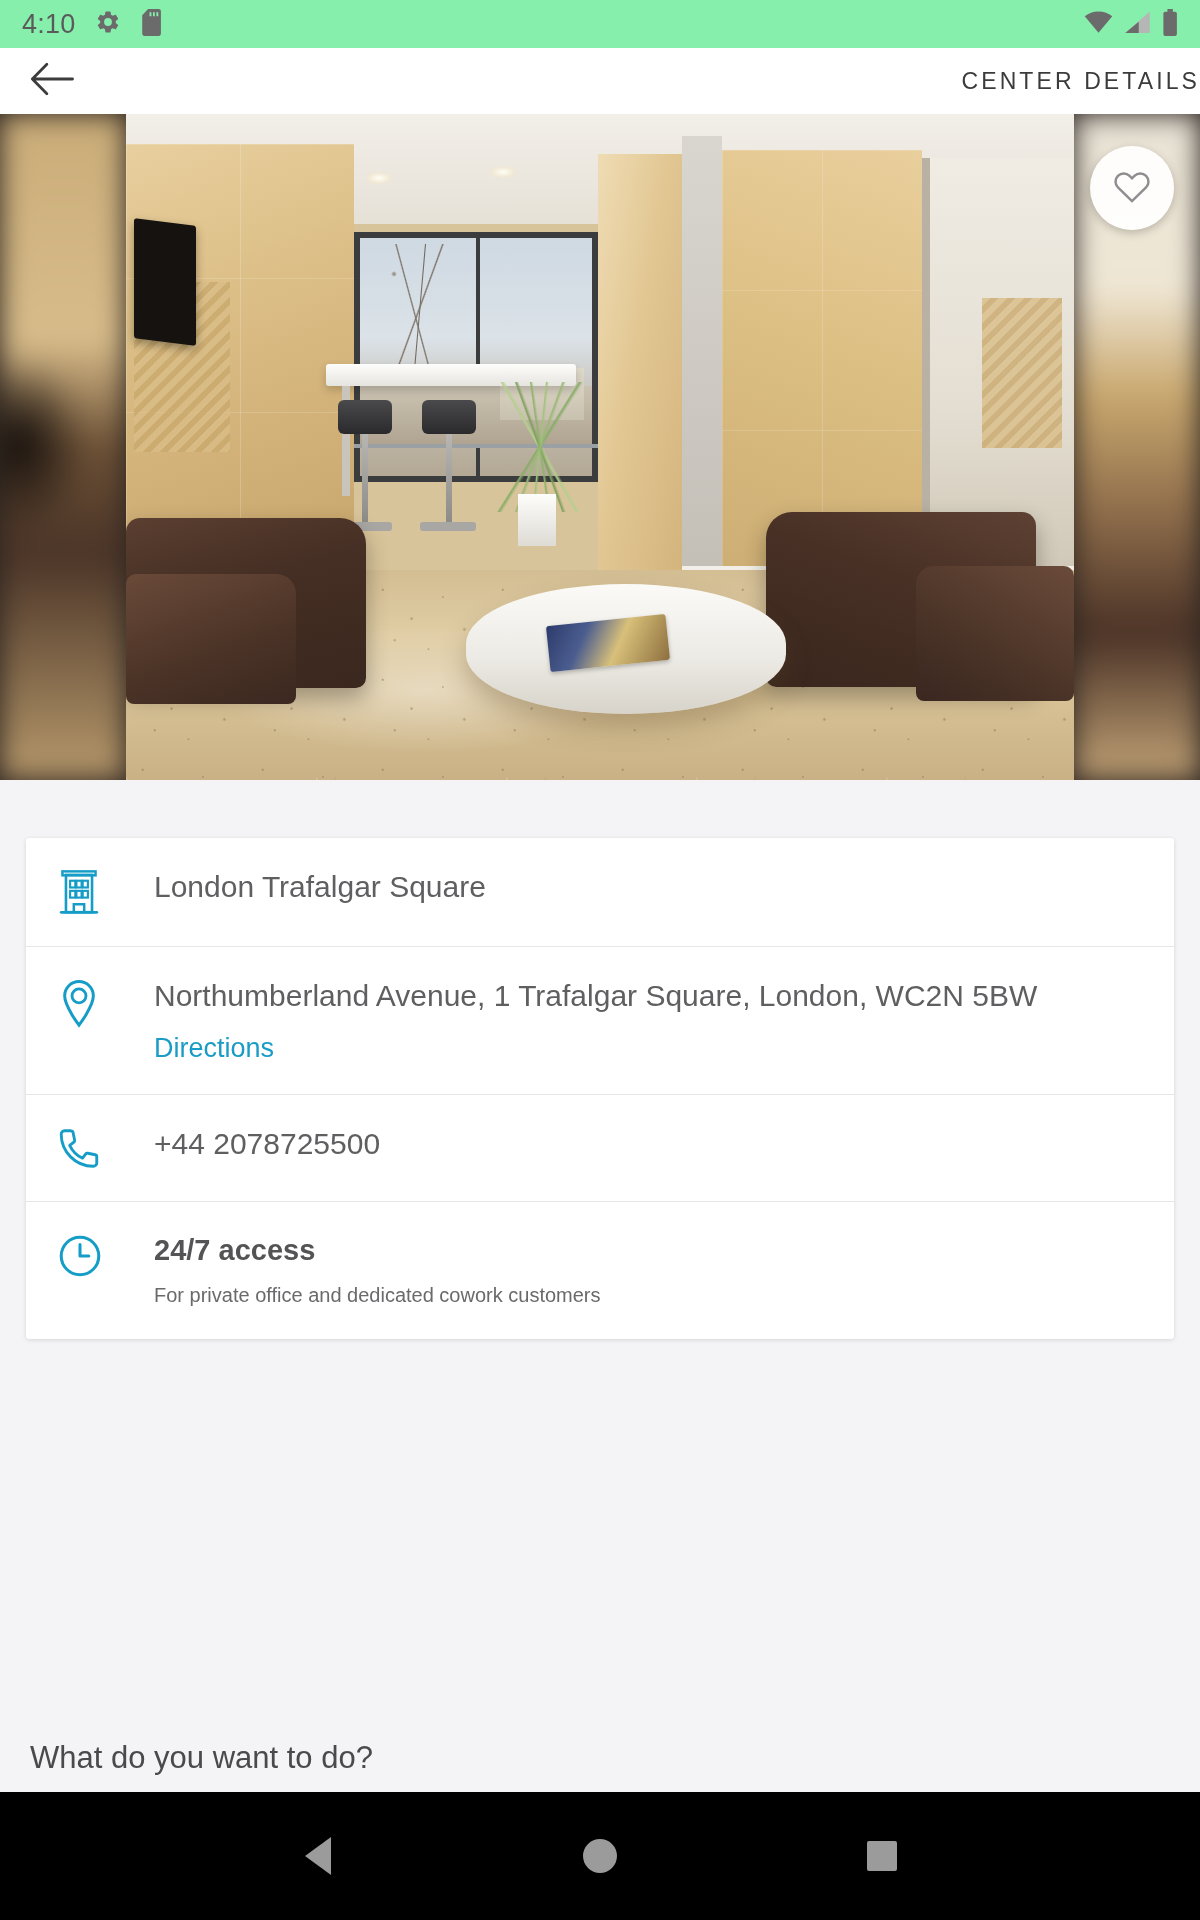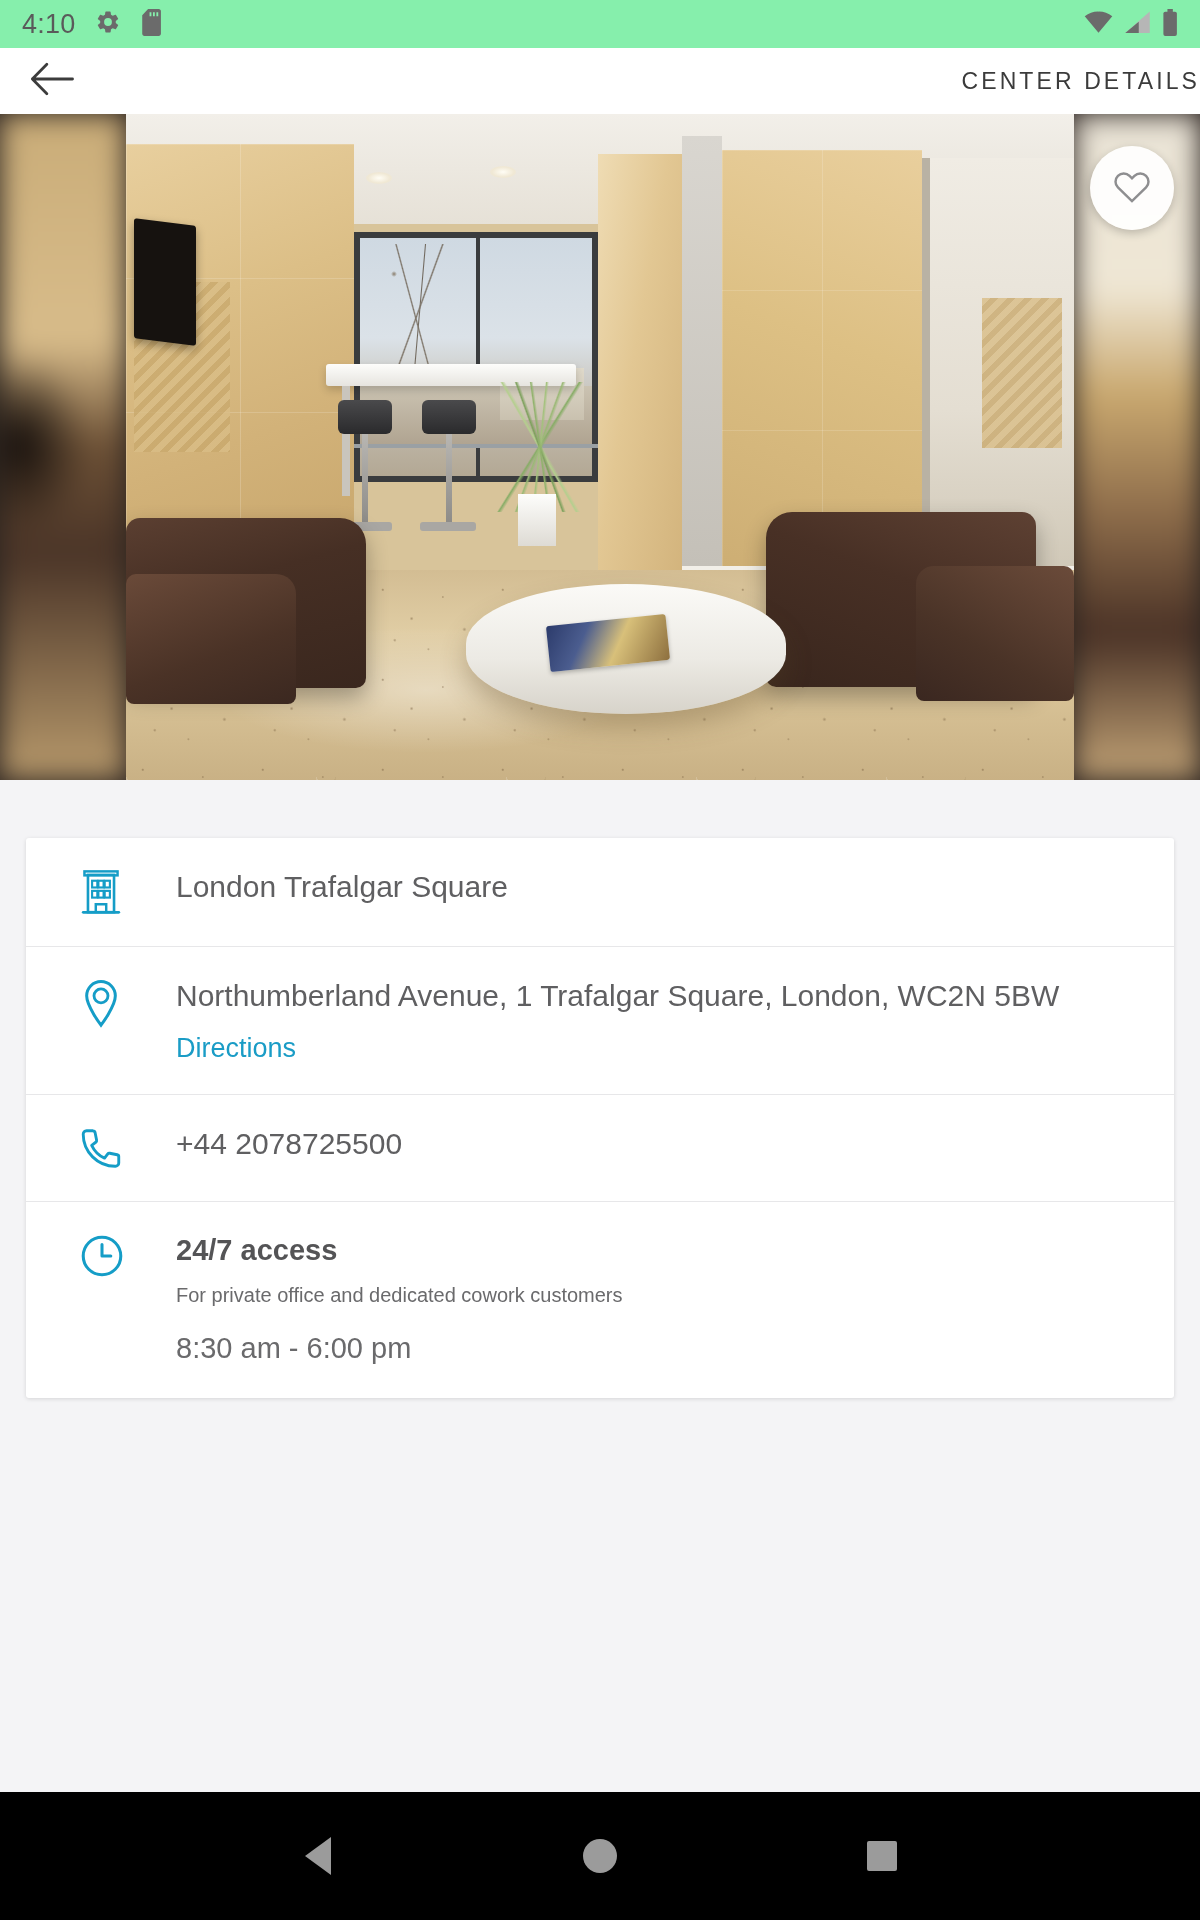--- a/index.html
+++ b/index.html
@@ -248,21 +248,21 @@
     display:flex; align-items:center; justify-content:center;
     box-shadow:0 3px 10px rgba(0,0,0,.22); cursor:pointer;
   }
 
   
   .card {
     position:absolute; top:838px; left:26px; width:1148px;
     background:#ffffff; border-radius:3px;
     box-shadow:0 1px 4px rgba(0,0,0,.13);
   }
-  .row { display:flex; align-items:flex-start; padding:30px 0 30px 54px;
+  .row { display:flex; align-items:flex-start; padding:30px 0 30px 32px;
          border-bottom:1px solid #e7e7e9; }
   .row:last-child { border-bottom:none; }
   .row-icon { width:96px; flex:0 0 96px; display:flex; justify-content:flex-start;
               padding-top:2px; }
   .row-body { flex:1; padding-right:30px; }
   .row-title { font-size:30px; color:#5f5f61; line-height:1.28; font-weight:400; }
   .row-link { display:inline-block; margin-top:18px; font-size:27px;
               color:#1a9cc6; cursor:pointer; }
   .hrs-head { font-size:29px; color:#545456; font-weight:700; line-height:1.3; }
   .hrs-sub  { font-size:20px; color:#6a6a6c; line-height:1.35; margin-top:12px; }
@@ -442,26 +442,26 @@
     <div class="row">
       <div class="row-icon">
         <svg width="44" height="44" viewBox="0 0 26 26">
           <circle cx="13" cy="13" r="11.1" fill="none" stroke="#159dc7" stroke-width="1.8"></circle>
           <path d="M13 6.2V13h5.2" fill="none" stroke="#159dc7" stroke-width="1.8" stroke-linecap="round" stroke-linejoin="round"></path>
         </svg>
       </div>
       <div class="row-body">
         <div class="hrs-head">24/7 access</div>
         <div class="hrs-sub">For private office and dedicated cowork customers</div>
-        <div class="hrs-line">8:30 am - 6:00 pm</div>
       </div>
     </div>
 
   </div>
 
+  <div class="section-q">What do you want to do?</div>
 
   <div class="navbar">
     <div class="nav-inner">
       <div class="nav-item">
         <span class="nav-back"></span>
       </div>
       <div class="nav-item">
         <span class="nav-home"></span>
       </div>
       <div class="nav-item">

